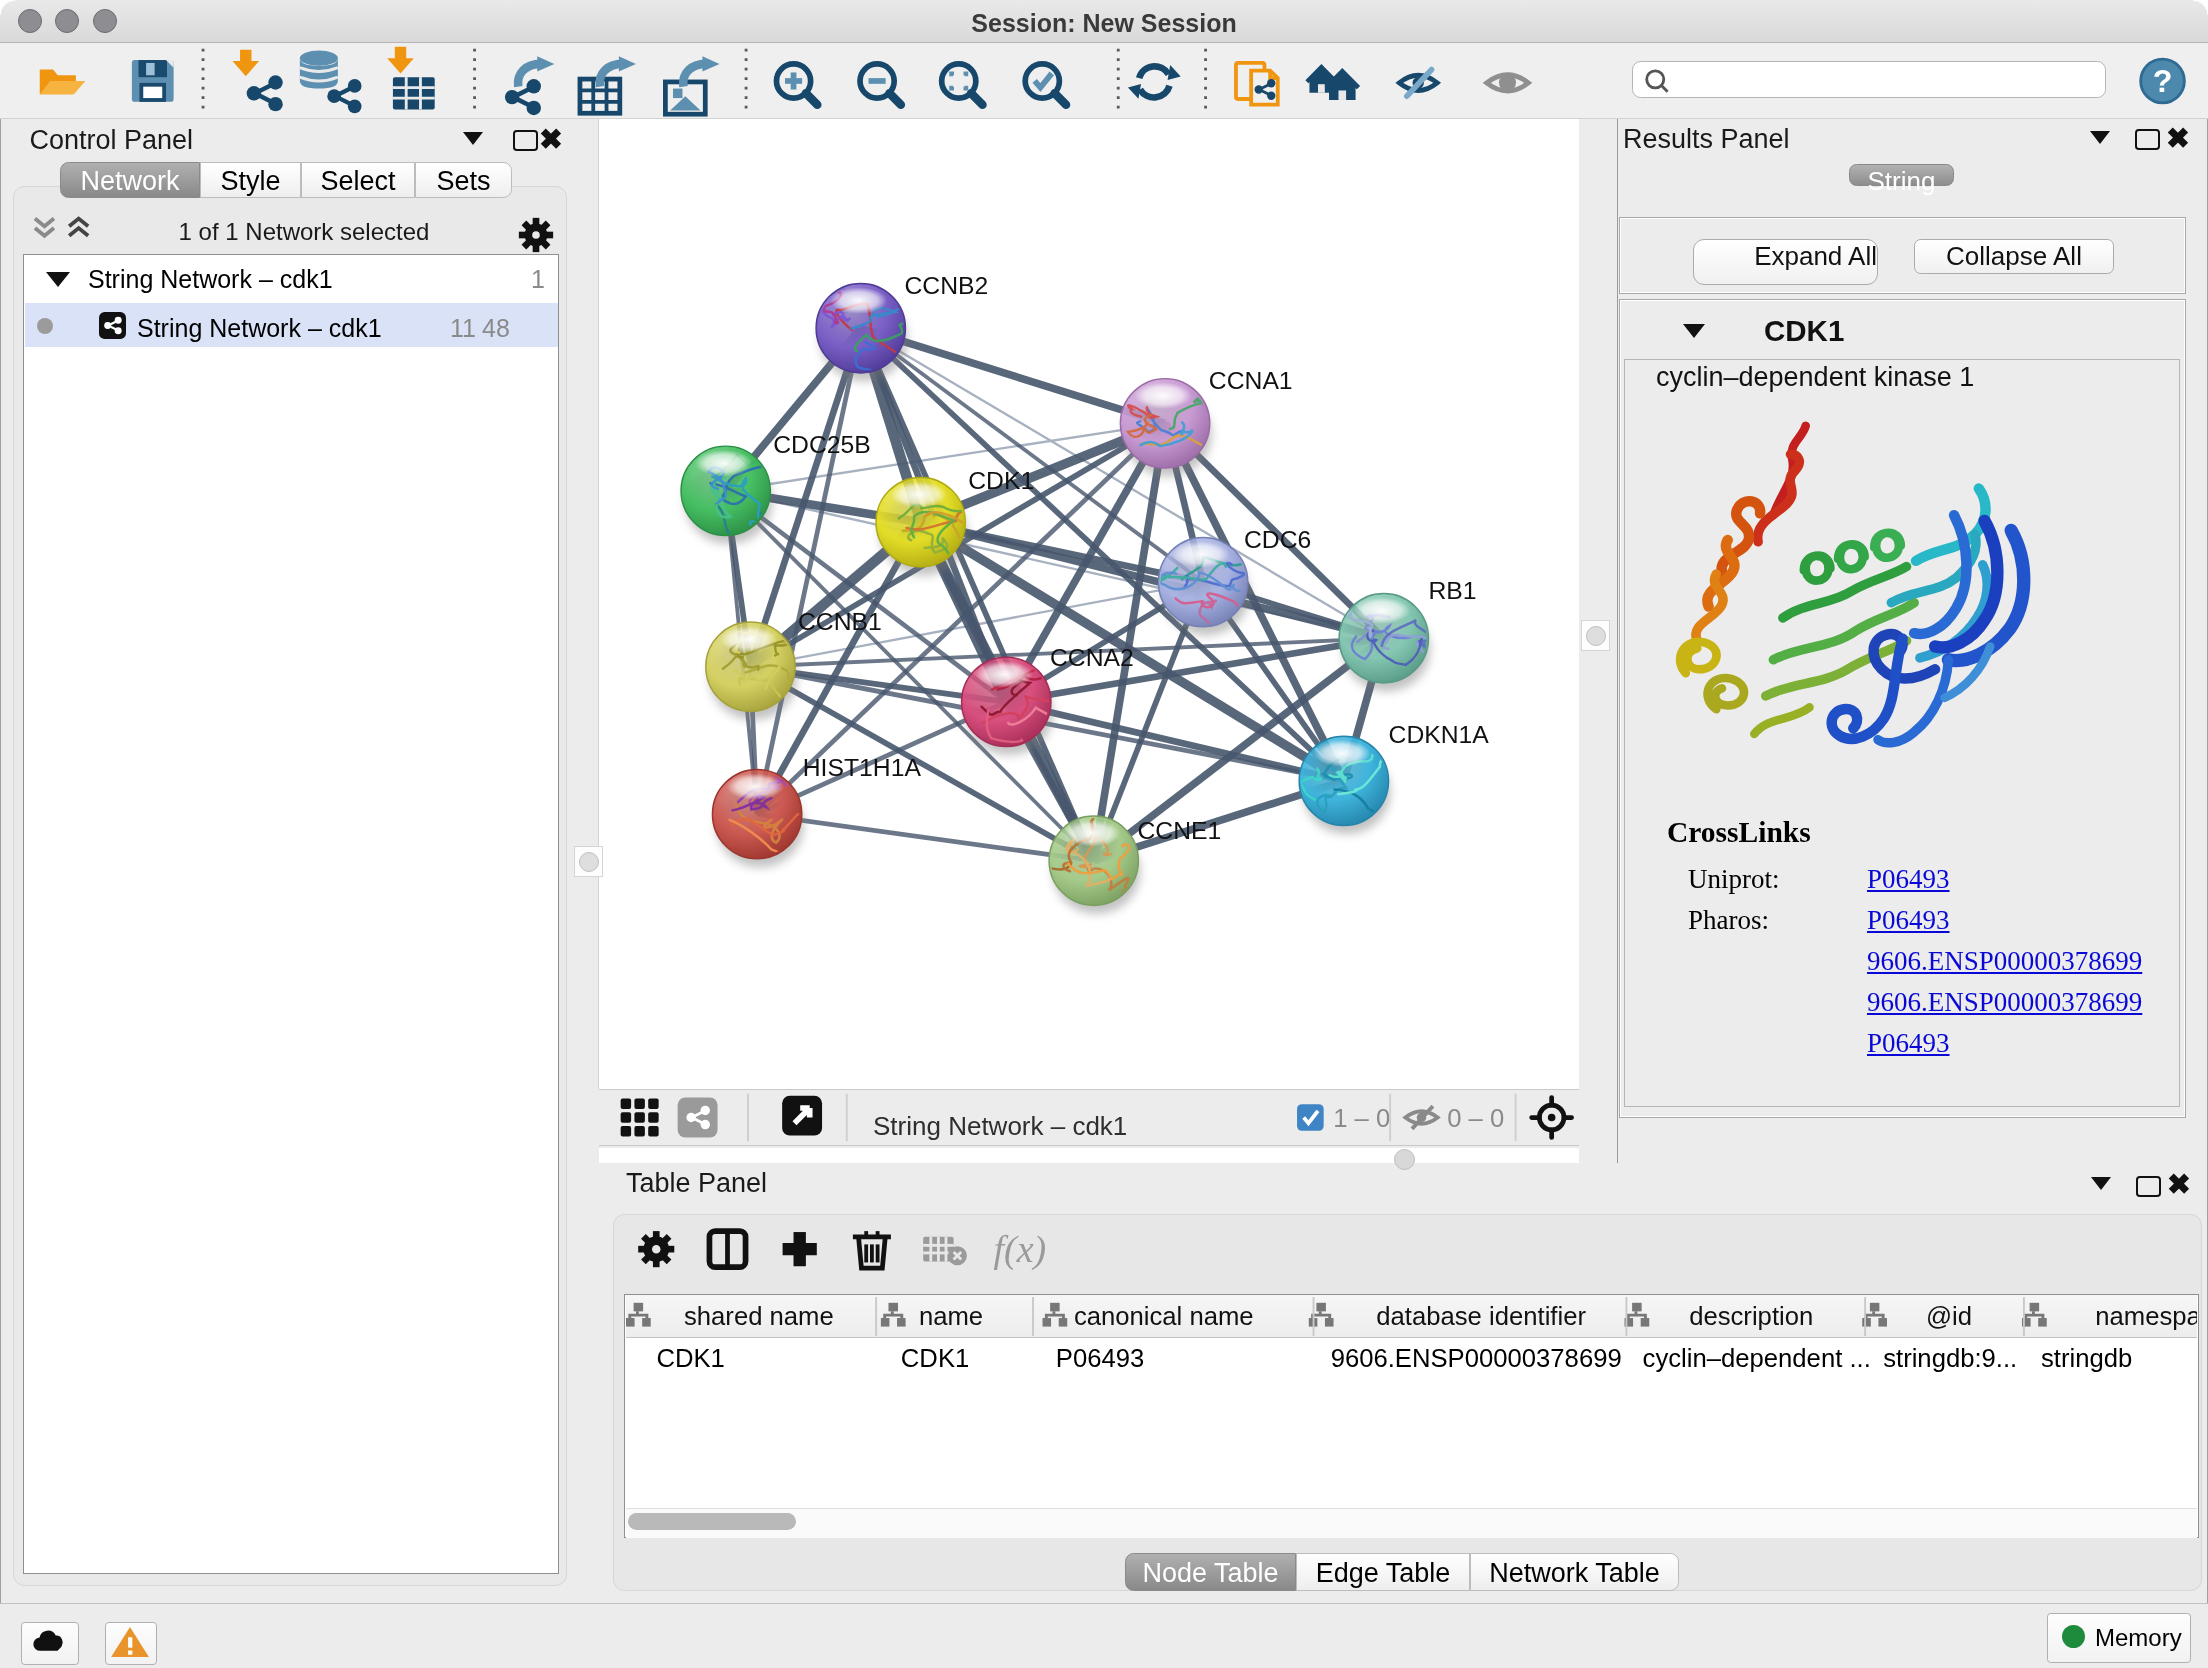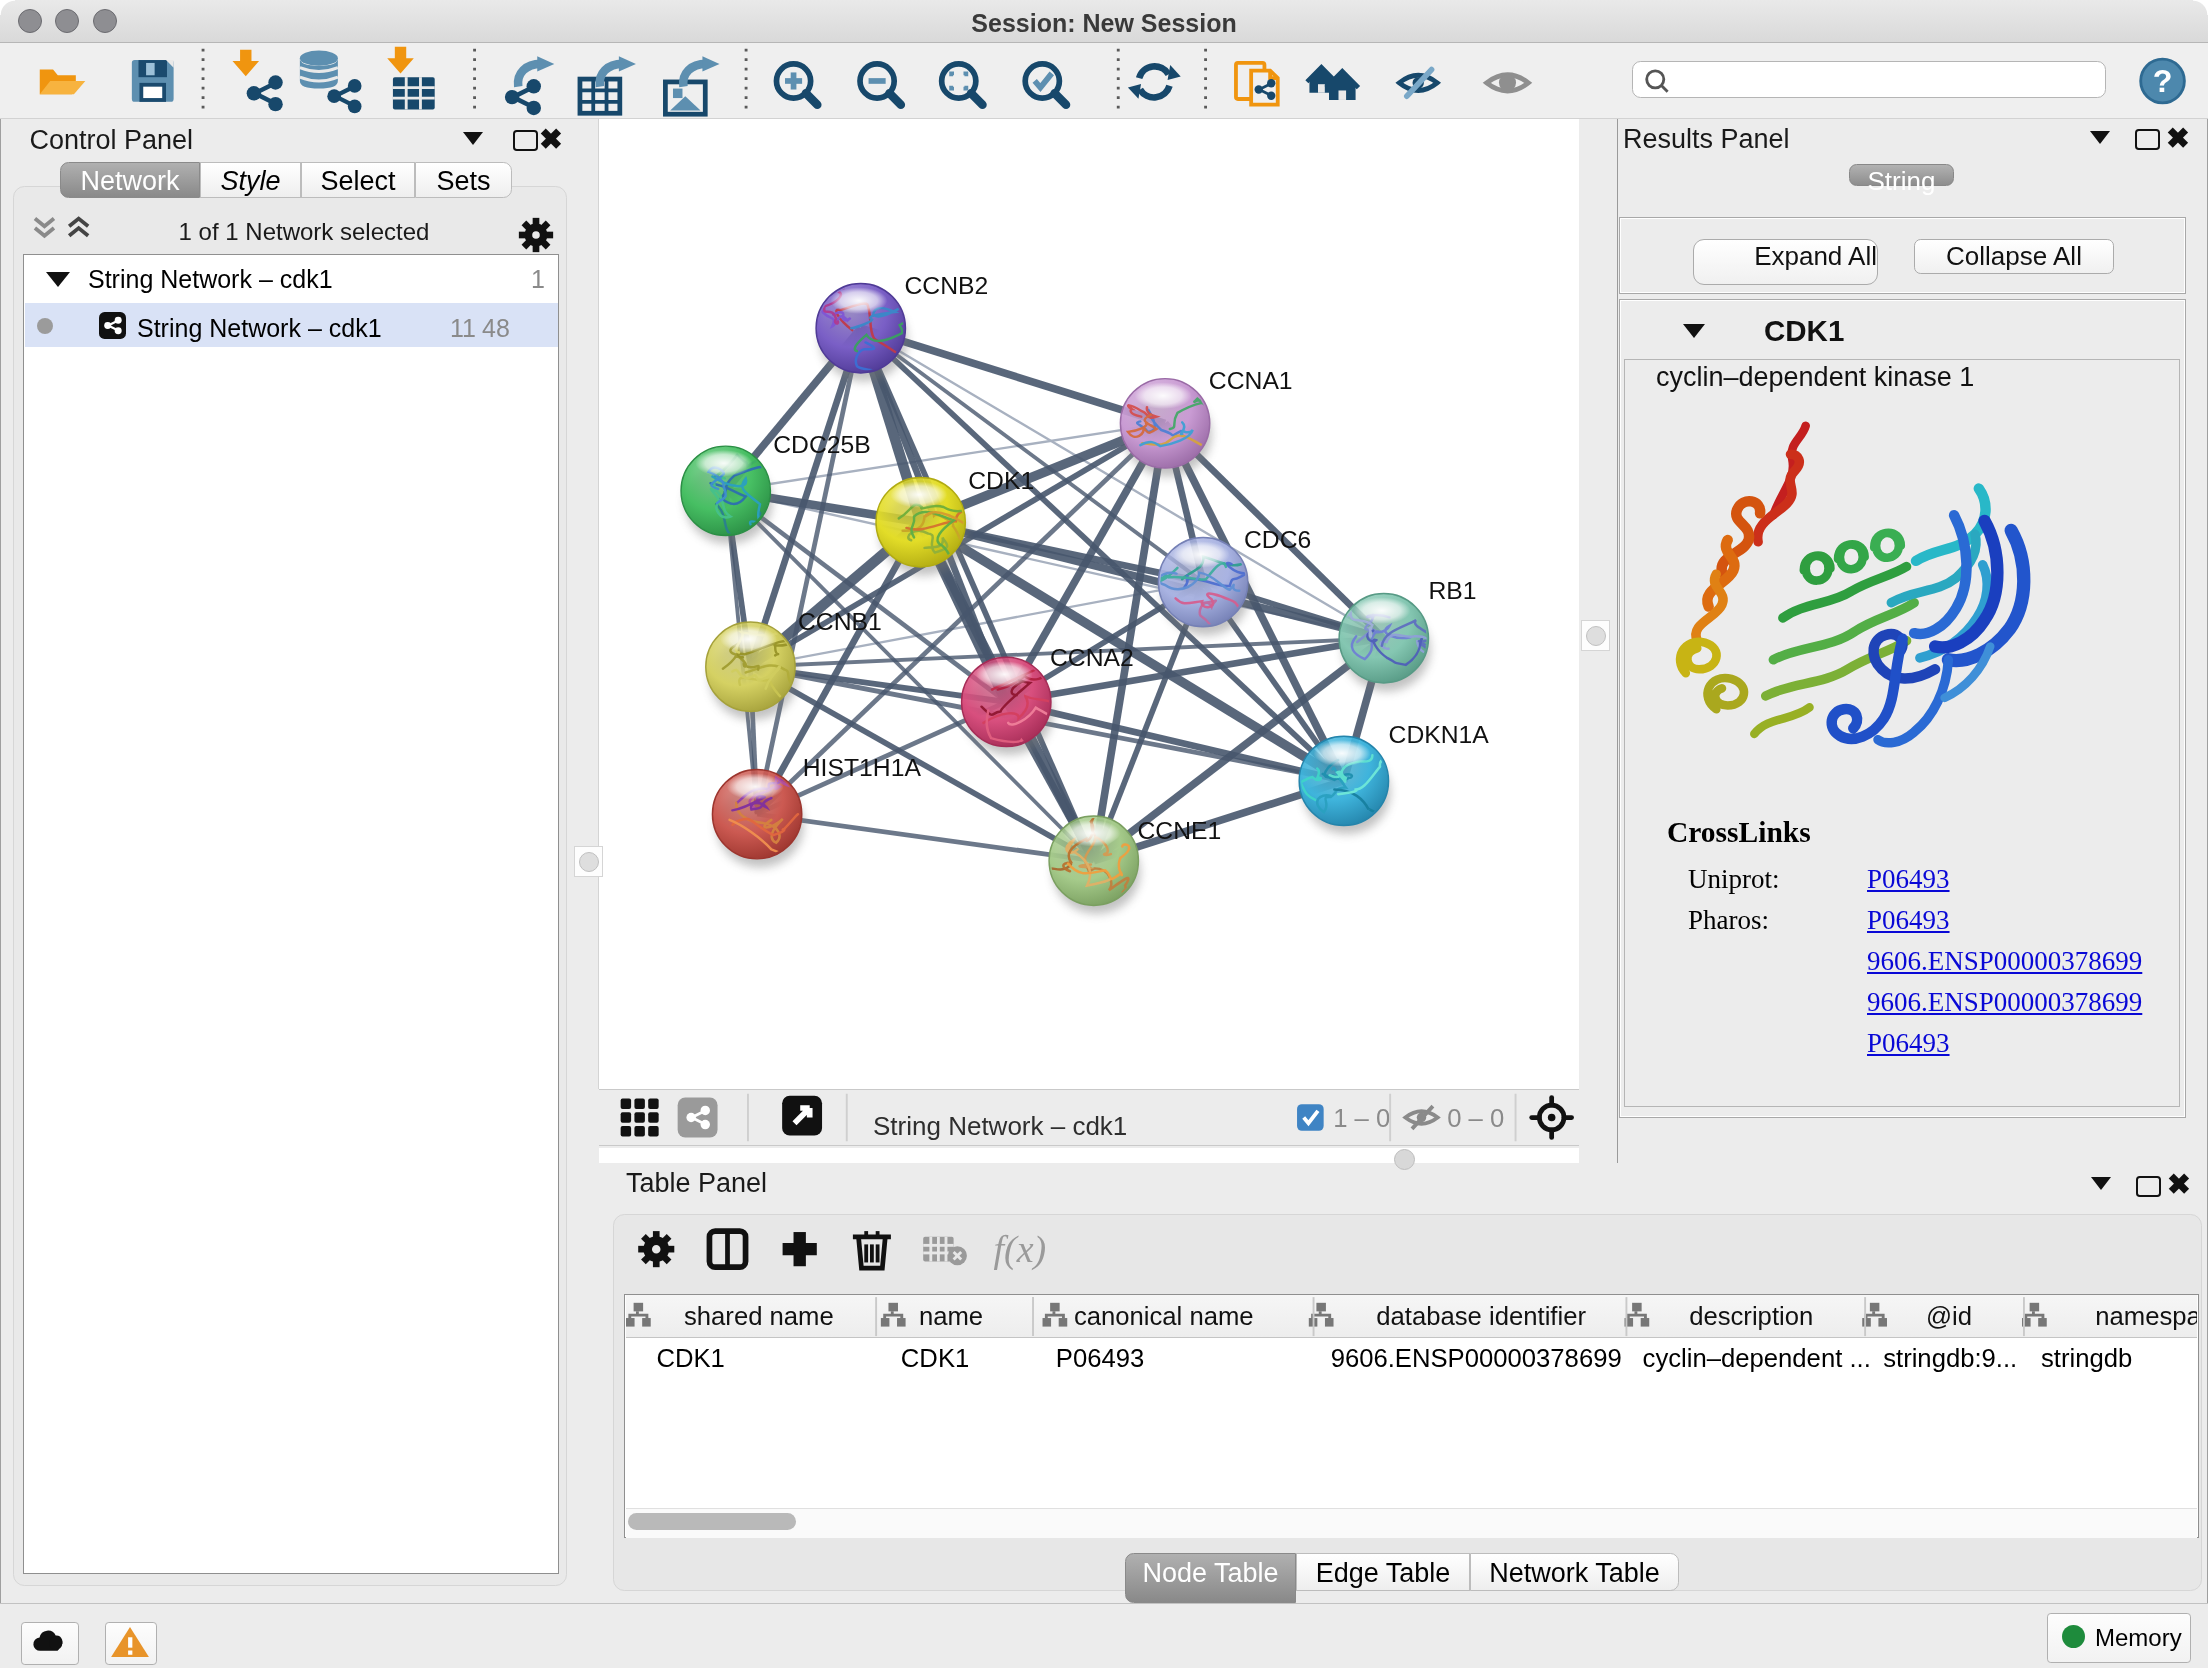--- a/index.html
+++ b/index.html
@@ -206,21 +206,21 @@
     <circle cx="15" cy="13" r="9" fill="none" stroke="#555" stroke-width="3"></circle>
     <line x1="21" y1="19" x2="28" y2="26" stroke="#555" stroke-width="3"></line>
   </svg>
 
 <div class="abs ptitle" style="left:29.5px;top:125px;">Control Panel</div>
 <div class="abs tri" style="left:463px;top:132px;"></div>
 <div class="abs sq" style="left:513px;top:130px;"></div>
 <div class="abs panelx" style="left:539px;top:123px;">✖</div>
 <div class="abs" id="cp-box"></div>
 <div class="abs tab tabsel" style="left:60px;top:162px;width:140px;border-radius:8.6px 0 0 8.6px;">Network</div>
-<div class="abs tab" style="left:200px;top:162px;width:101px;font-style:italic;">Style</div>
+<div class="abs tab" style="left:200px;top:162px;width:101px;">Style</div>
 <div class="abs tab" style="left:301px;top:162px;width:114px;">Select</div>
 <div class="abs tab" style="left:415px;top:162px;width:97px;border-radius:0 8.6px 8.6px 0;">Sets</div>
 <div class="abs" id="cp-attr" style="left:13.3px;top:186px;width:554px;height:68px;"></div>
 <div class="abs" style="left:133px;top:218px;width:342px;text-align:center;font-size:24px;color:#1a1a1a;white-space:nowrap;">1 of 1 Network selected</div>
 <svg class="abs" style="left:28.5px;top:211px;" width="86" height="38" viewBox="0 0 90 40">
   <g stroke="#8a8a8a" stroke-width="4" fill="none">
     <path d="M6 8 L16 16 L26 8 M6 18 L16 26 L26 18"></path>
   </g>
   <g stroke="#444" stroke-width="4" fill="none">
     <path d="M42 16 L52 8 L62 16 M42 26 L52 18 L62 26"></path>
@@ -779,21 +779,21 @@
       <text x="741" y="76">9606.ENSP00000378699</text>
       <text x="1069" y="76">cyclin–dependent ...</text>
       <text x="1322" y="76">stringdb:9...</text>
       <text x="1488" y="76">stringdb</text>
   </g>
 </svg>
 
 <div class="abs" style="left:626px;top:1508px;width:1571px;height:28.5px;background:#fafafa;border-top:1px solid #e0e0e0;"></div>
 <div class="abs" style="left:628px;top:1513px;width:168px;height:17px;background:#b9b9b9;border-radius:8.6px;"></div>
 
-<div class="abs tab tabsel" style="left:1125px;top:1553px;width:171px;height:50px;line-height:38px;border-radius:8.6px 0 0 8.6px;">Node Table</div>
+<div class="abs tab tabsel" style="left:1125px;top:1553px;width:171px;height:38px;line-height:38px;border-radius:8.6px 0 0 8.6px;">Node Table</div>
 <div class="abs tab" style="left:1296px;top:1553px;width:174px;height:38px;line-height:38px;">Edge Table</div>
 <div class="abs tab" style="left:1470px;top:1553px;width:209px;height:38px;line-height:38px;border-radius:0 8.6px 8.6px 0;">Network Table</div>
 
 <div class="abs" id="statusbar"></div>
 <div class="abs sbtn" style="left:21px;top:1622px;width:56px;height:41px;"></div>
 <svg class="abs" style="left:28.5px;top:1628px;" width="42" height="28.5" viewBox="0 0 44 30">
   <path d="M12 24 a7 7 0 0 1 -1 -14 a9 9 0 0 1 17 -2 a6.5 6.5 0 0 1 4 12 a5 5 0 0 1 -2 4 Z" fill="#111"></path>
   <circle cx="28" cy="16" r="7" fill="#111"></circle>
 </svg>
 <div class="abs sbtn" style="left:105px;top:1622px;width:50px;height:41px;"></div>

